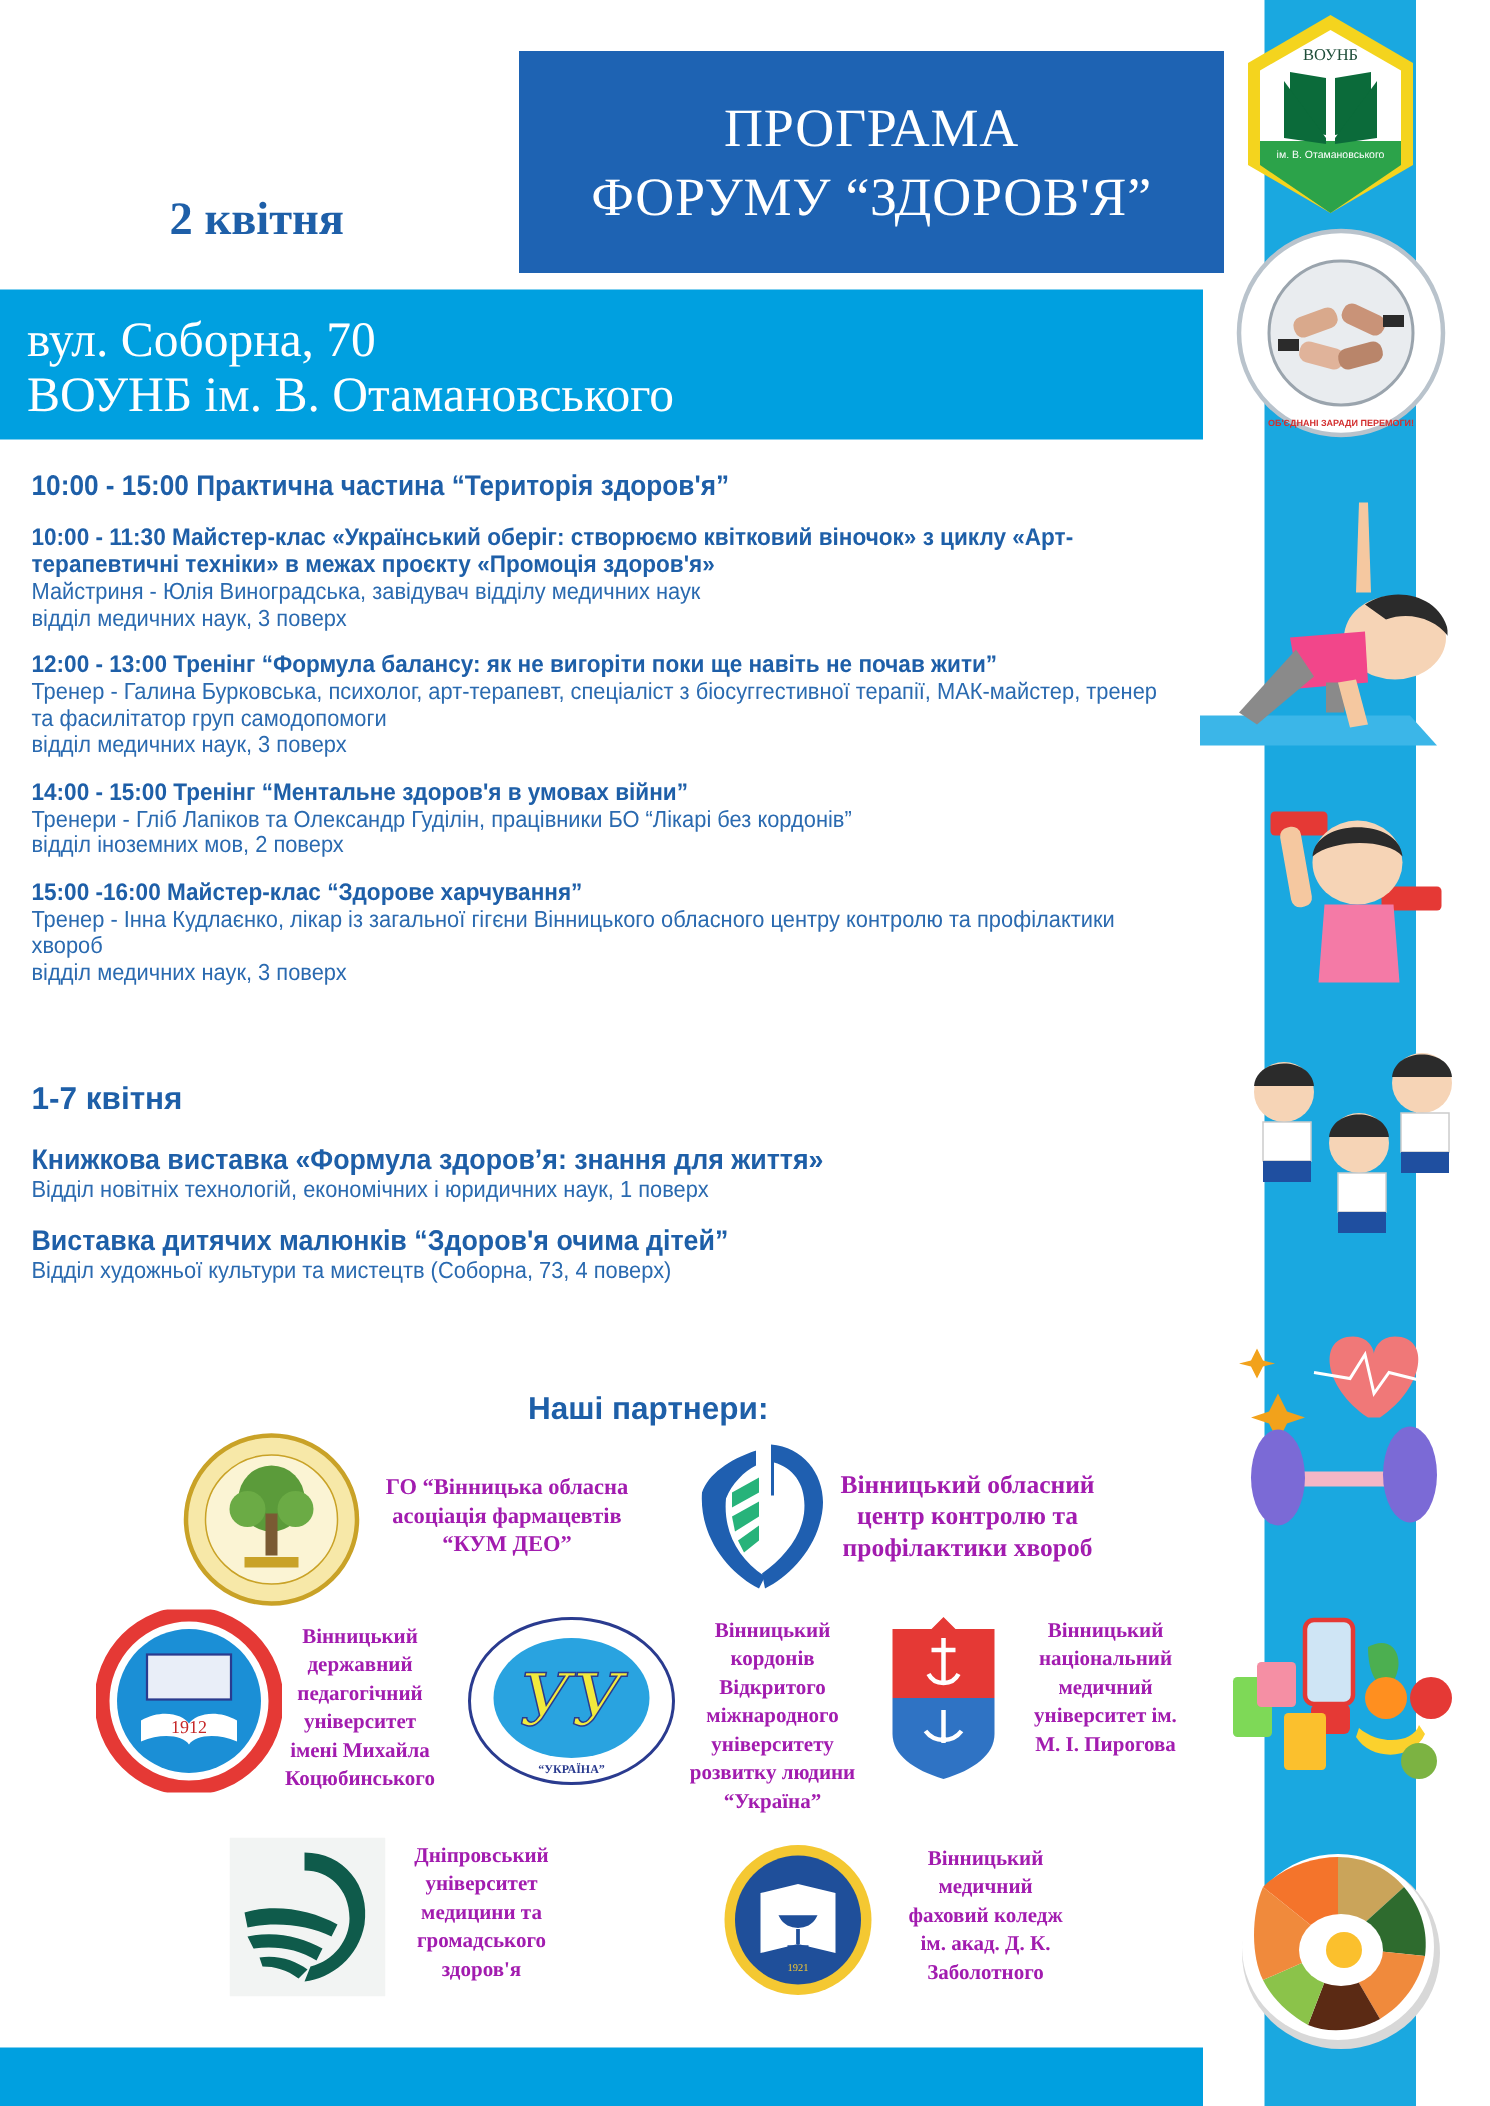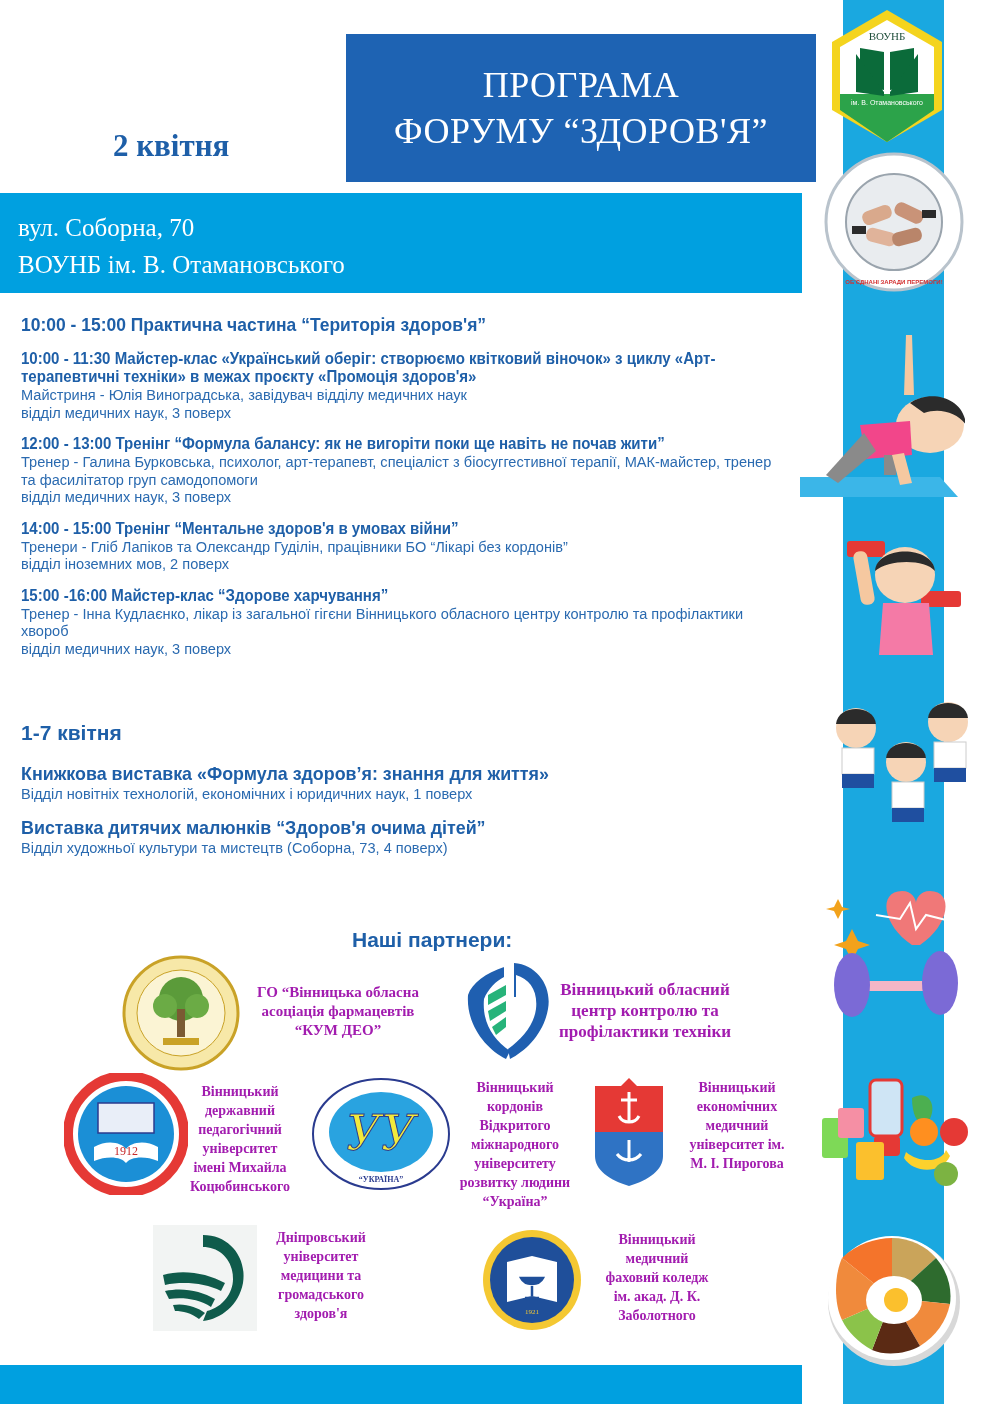--- a/index.html
+++ b/index.html
@@ -10,21 +10,21 @@
   .stripe { position: absolute; left: 843px; top: 0; width: 101px; height: 1404px; background: #1aa8e0; }
 
   
   .title-banner { position: absolute; left: 346px; top: 34px; width: 470px; height: 148px; background: #1e63b3;
     color: #fff; display: flex; flex-direction: column; align-items: center; justify-content: center; }
   .title-banner span { font-family: "Liberation Serif", serif; font-weight: normal; font-size: 36px; line-height: 46px; letter-spacing: 0.5px; }
 
   .date-main { position: absolute; left: 113px; top: 128px; font-family: "Liberation Serif", serif; font-weight: bold; font-size: 31px; color: #1e5fa8; }
 
   .address-bar { position: absolute; left: 0; top: 193px; width: 802px; height: 100px; background: #00a0e0; color: #fff; padding: 16px 0 0 18px; }
-  .address-bar div { font-family: "Liberation Serif", serif; font-size: 25px; line-height: 37px; }
+  .address-bar div { font-family: "Liberation Serif", serif; font-size: 33px; line-height: 37px; }
 
   .content { position: absolute; left: 21px; top: 314px; width: 790px; }
   .h-main { font-family: "Liberation Sans", sans-serif; font-weight: bold; font-size: 19px; color: #1e5fa8; margin-bottom: 14px; transform: scaleX(0.92); transform-origin: left; white-space: nowrap; }
   .event { margin-bottom: 14px; }
   .event .t { font-family: "Liberation Sans", sans-serif; font-weight: bold; font-size: 16px; line-height: 18px; color: #1e5fa8; transform: scaleX(0.94); transform-origin: left; }
   .event .d { font-family: "Liberation Sans", sans-serif; font-size: 15.5px; line-height: 17.5px; color: #2a6ab0; transform: scaleX(0.94); transform-origin: left; }
 
   .section2 { position: absolute; left: 21px; top: 721px; width: 790px; }
   .section2 .sec-date { font-family: "Liberation Sans", sans-serif; font-weight: bold; font-size: 21px; color: #1e5fa8; margin-bottom: 18px; }
   .exh { margin-bottom: 14px; }
@@ -146,21 +146,21 @@
 <svg class="logo" style="left:460px;top:953px" width="96" height="110" viewBox="0 0 96 110">
   <path d="M44,4 L44,14 C26,20 12,30 8,42 C6,72 26,96 46,106 L50,98 C32,86 22,68 24,46 C28,36 36,28 44,24 Z" fill="#1f5fb0"></path>
   <path d="M54,10 C78,12 92,34 88,56 C84,80 66,98 50,106 L48,96 C62,86 74,72 76,56 C78,38 70,26 56,22 L56,44 L54,44 Z" fill="#1f5fb0"></path>
   <path d="M28,42 L46,32 L46,42 L28,52 Z" fill="#27b37a"></path>
   <path d="M28,58 L46,48 L46,58 L30,68 Z" fill="#27b37a"></path>
   <path d="M32,74 L46,64 L46,74 L36,82 Z" fill="#27b37a"></path>
 </svg>
 <div class="partner-text" style="left:555px;top:979px;width:180px;font-size:17px;line-height:21px;">
   <div>Вінницький обласний</div>
   <div>центр контролю та</div>
-  <div>профілактики техніки</div>
+  <div>профілактики хвороб</div>
 </div>
 
 <svg class="logo" style="left:64px;top:1073px" width="124" height="122" viewBox="0 0 124 122">
   <circle cx="62" cy="61" r="58" fill="#ffffff" stroke="#e53935" stroke-width="10"></circle>
   <circle cx="62" cy="61" r="48" fill="#1b8fd6"></circle>
   <rect x="34" y="30" width="56" height="30" fill="#e9eef8" stroke="#2a3b8f" stroke-width="1.5"></rect>
   <path d="M30,74 C44,66 58,70 62,76 C66,70 80,66 94,74 L94,88 C80,82 66,84 62,90 C58,84 44,82 30,88 Z" fill="#ffffff"></path>
   <text x="62" y="82" text-anchor="middle" font-family="Liberation Serif, serif" font-size="12" fill="#c62828">1912</text>
 </svg>
 <div class="partner-text" style="left:180px;top:1082px;width:120px;">
@@ -189,21 +189,21 @@
 </div>
 
 <svg class="logo" style="left:593px;top:1076px" width="72" height="112" viewBox="0 0 72 112">
   <path d="M2,10 L28,10 L36,2 L44,10 L70,10 L70,56 L2,56 Z" fill="#e53935"></path>
   <path d="M2,56 L70,56 L70,80 C70,94 56,104 36,110 C16,104 2,94 2,80 Z" fill="#2f73c4"></path>
   <path d="M36,16 L36,46 M28,24 L44,24 M26,40 C30,48 42,48 46,40" stroke="#ffffff" stroke-width="3" fill="none"></path>
   <path d="M24,78 C30,86 42,86 48,78 M36,64 L36,86" stroke="#ffffff" stroke-width="3" fill="none"></path>
 </svg>
 <div class="partner-text" style="left:678px;top:1078px;width:118px;">
   <div>Вінницький</div>
-  <div>економічних</div>
+  <div>національний</div>
   <div>медичний</div>
   <div>університет ім.</div>
   <div>М. І. Пирогова</div>
 </div>
 
 <svg class="logo" style="left:153px;top:1225px" width="104" height="106" viewBox="0 0 104 106">
   <rect x="0" y="0" width="104" height="106" fill="#f2f4f3"></rect>
   <path d="M50,10 C76,10 94,32 90,58 C86,80 68,94 50,96 L54,86 C70,82 80,68 80,54 C80,34 66,22 50,22 Z" fill="#0f5b4b"></path>
   <path d="M10,50 C30,44 54,48 72,58 L68,66 C52,58 30,56 12,60 Z" fill="#0f5b4b"></path>
   <path d="M12,66 C30,62 48,66 62,74 L58,82 C46,74 30,72 16,74 Z" fill="#0f5b4b"></path>

